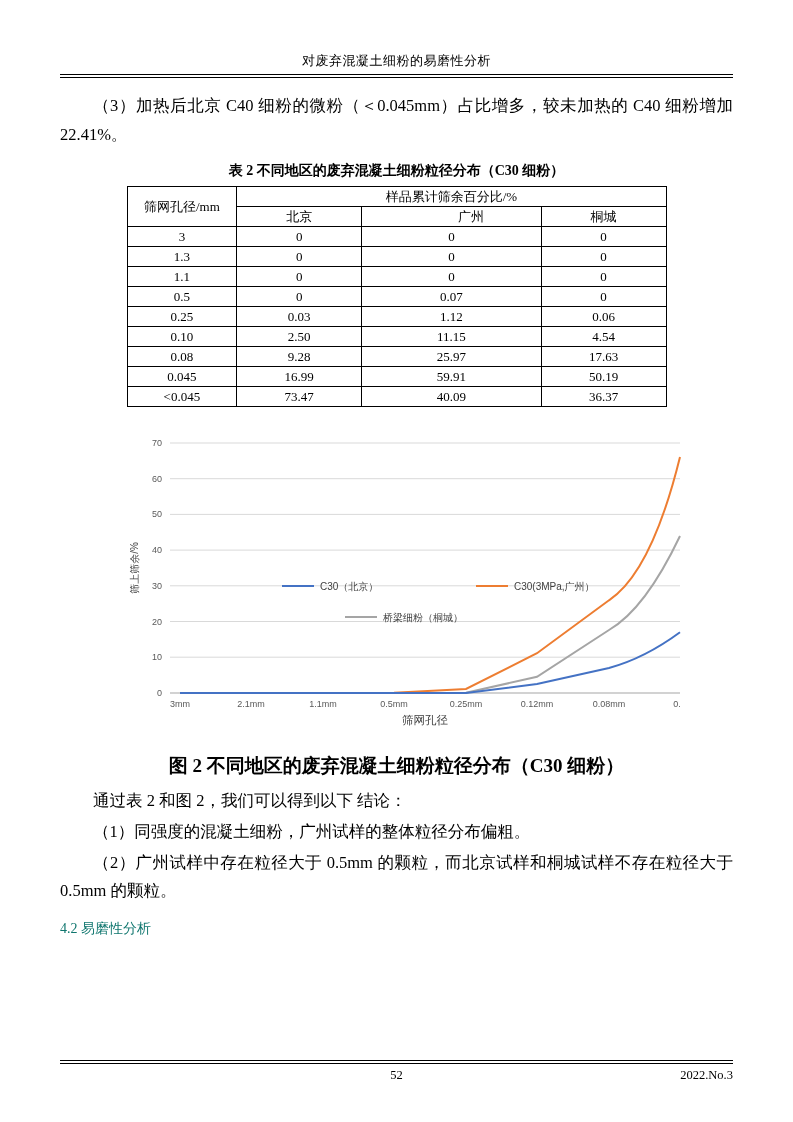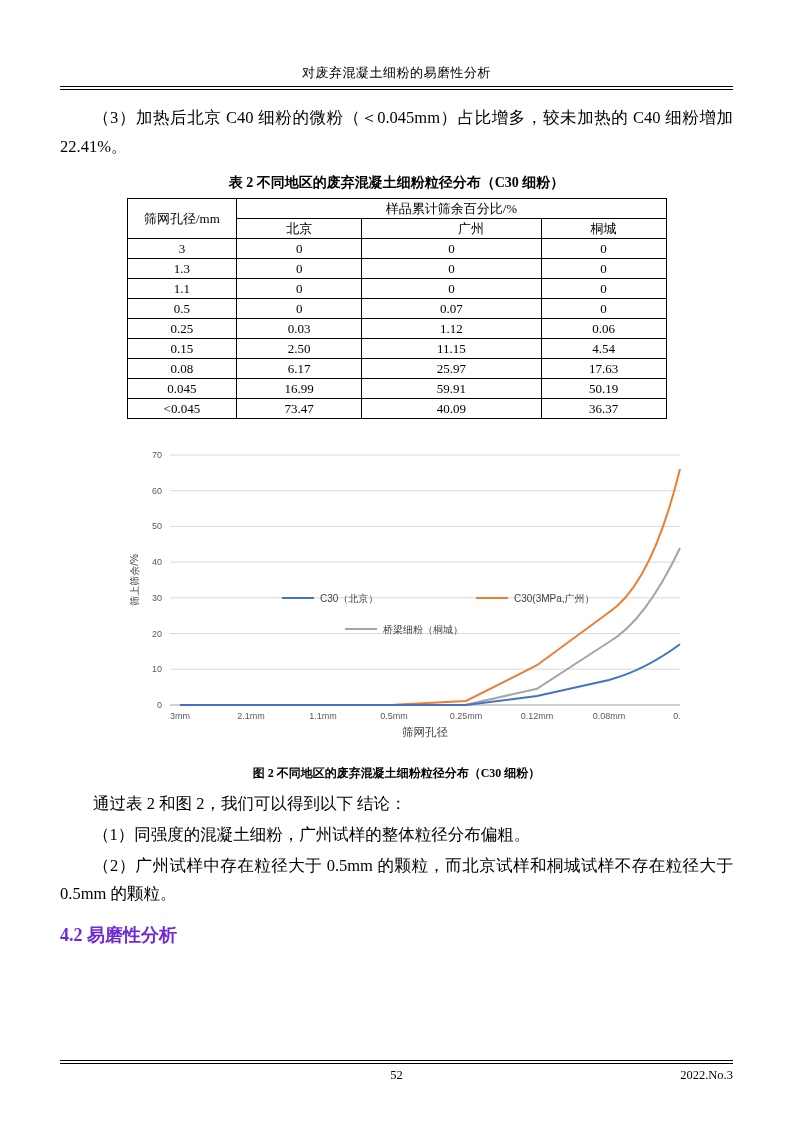--- a/index.html
+++ b/index.html
@@ -20,21 +20,20 @@
     left: 0; top: 0;
     width: 793px;
     height: 1122px;
     box-sizing: border-box;
   }
   .content {
     position: absolute;
     left: 60px;
     top: 52px;
     width: 673px;
-    margin-top: 12px;
   }
   
   .running-head {
     text-align: center;
     font-size: 13px;
     font-family: "Liberation Serif", "DejaVu Serif", serif;
     letter-spacing: 0.5px;
     padding-bottom: 4px;
   }
   .rule-top {
@@ -75,36 +74,36 @@
     text-align: center;
     padding: 1px 2px;
     height: 17px;
     line-height: 15px;
   }
   table.data th {
     font-weight: normal;
   }
   .fig-caption {
     text-align: center;
-    font-size: 12px;
+    font-size: 19px;
     font-weight: bold;
     margin: 10px 0 8px 0;
   }
   
   .chart-wrap {
     position: relative;
     width: 673px;
     height: 320px;
     margin-top: 16px;
   }
   .chart-svg { display: block; }
   h2.section {
-    font-size: 18px;
-    font-weight: bold;
-    color: #6d28d9;
+    font-size: 14px;
+    font-weight: normal;
+    color: #0f766e;
     margin: 14px 0 4px 0;
   }
   
   .footer {
     position: absolute;
     left: 60px;
     top: 1060px;
     width: 673px;
   }
   .footer .rule1 { border-bottom: 1.6px solid #000; }
@@ -176,28 +175,28 @@
           <td>0.07</td>
           <td>0</td>
         </tr>
         <tr>
           <td>0.25</td>
           <td>0.03</td>
           <td>1.12</td>
           <td>0.06</td>
         </tr>
         <tr>
-          <td>0.15</td>
+          <td>0.10</td>
           <td>2.50</td>
           <td>11.15</td>
           <td>4.54</td>
         </tr>
         <tr>
           <td>0.08</td>
-          <td>6.17</td>
+          <td>9.28</td>
           <td>25.97</td>
           <td>17.63</td>
         </tr>
         <tr>
           <td>0.045</td>
           <td>16.99</td>
           <td>59.91</td>
           <td>50.19</td>
         </tr>
         <tr>

